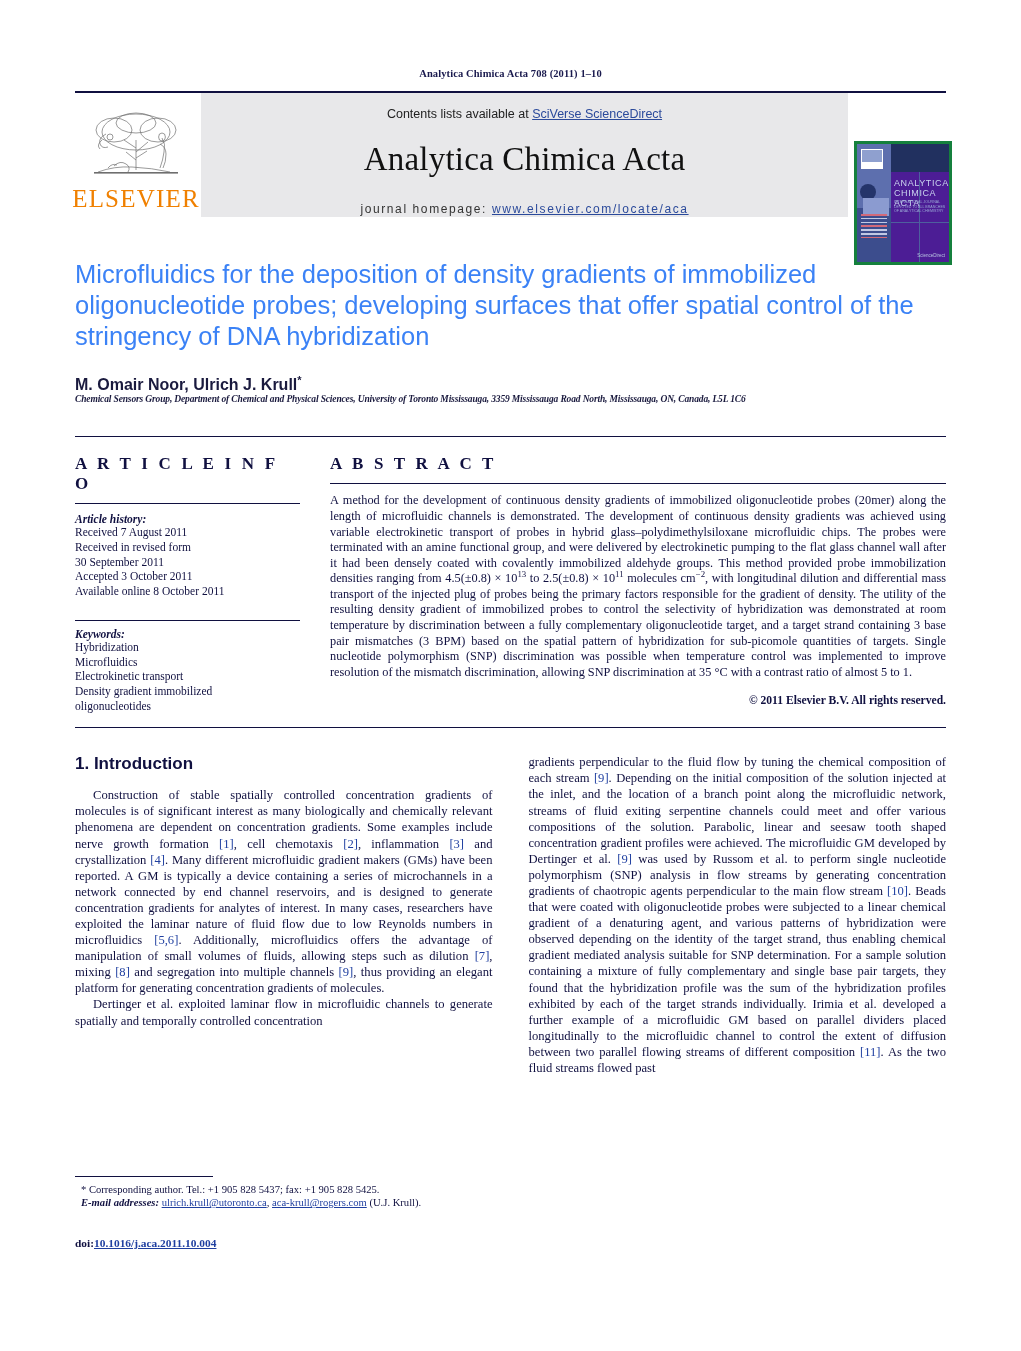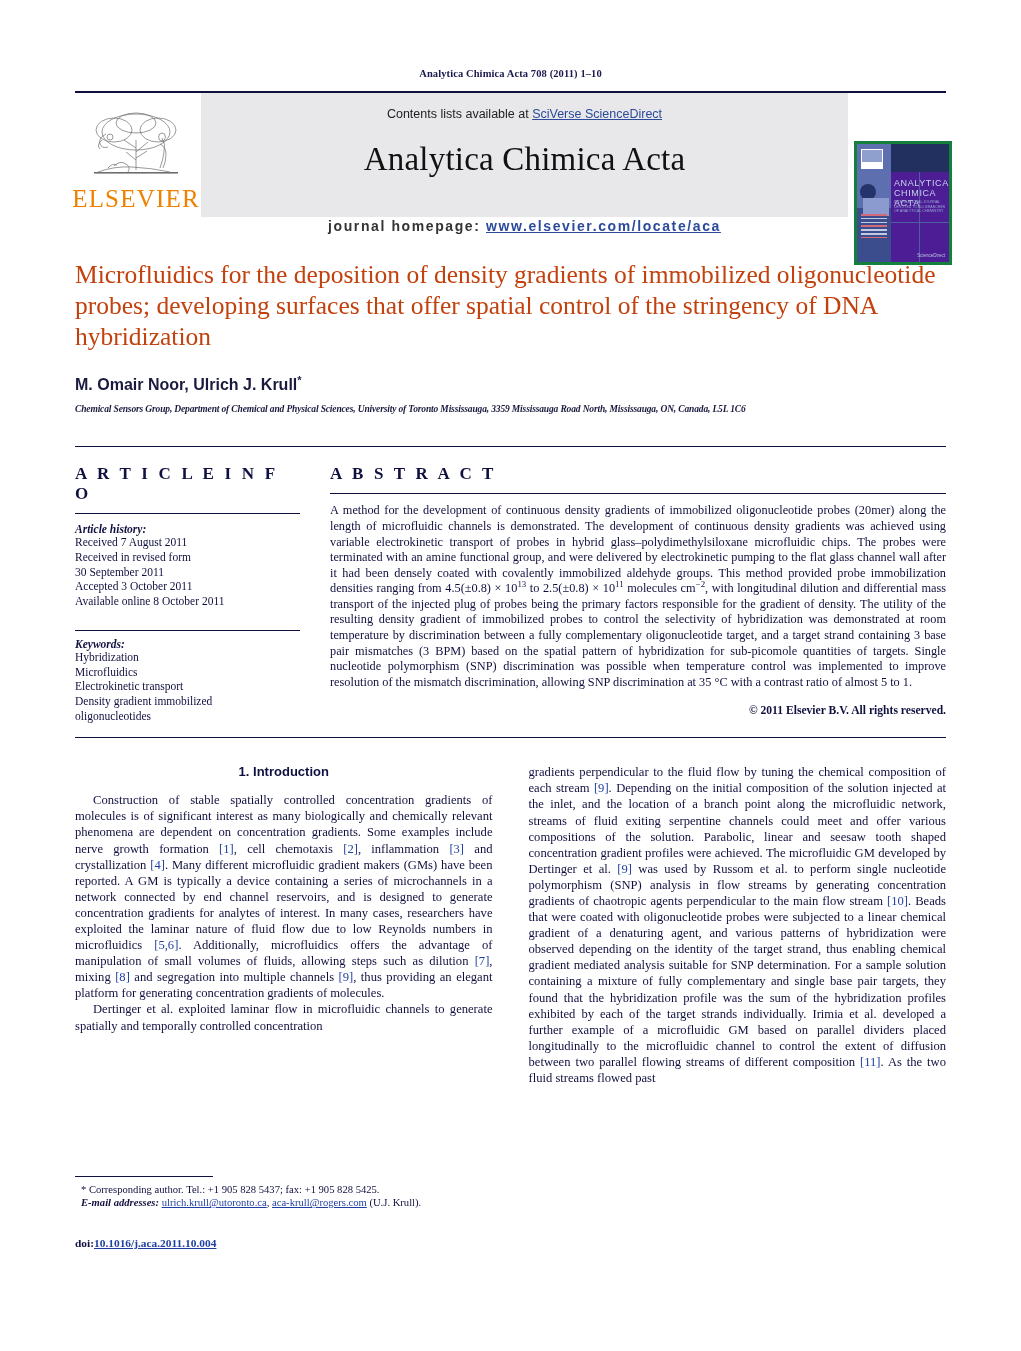--- a/index.html
+++ b/index.html
@@ -84,25 +84,24 @@
   }
   .journal-title {
     font-family: "Liberation Serif", serif;
     font-size: 33px;
     color: #111;
     margin-top: 20px;
     letter-spacing: 0.2px;
   }
   .journal-home {
     font-family: "Liberation Sans", sans-serif;
-    font-size: 14px;
+    font-size: 12px;
     color: #333;
-    margin-top: 40px;
+    margin-top: 24px;
     letter-spacing: 1.6px;
-    font-weight: bold;
   }
   .journal-home .url { color: #2b4a9b; }
 
   
   .cover {
     flex: 0 0 92px;
     width: 92px;
     position: relative;
   }
   .cover-inner {
@@ -170,42 +169,41 @@
   }
   .cov-foot {
     position:absolute; right:4px; bottom:4px;
     font-family:"Liberation Sans", sans-serif;
     font-size:4.5px; color:#b9c3e2;
   }
 
   
   .title-block { margin: 42px 75px 0 75px; }
   .paper-title {
-    font-family: Liberation Serif, serif;
+    font-family: Liberation Sans, sans-serif;
     font-size: 25.5px;
     line-height: 31px;
-    color: #c2410c;
+    color: #3b82f6;
     font-weight: normal;
     margin: 0;
   }
   .authors {
     font-family: "Liberation Sans", sans-serif;
     font-size: 16px;
     font-weight: bold;
     color: #1a1a3e;
     margin-top: 22px;
   }
   .authors .star { font-size: 11px; vertical-align: super; }
   .affiliation {
     font-family: "Liberation Serif", serif;
     font-style: italic;
     font-weight: bold;
     font-size: 9.5px;
     color: #1a1a3e;
-    margin-top: 10px;
     letter-spacing: -0.15px;
   }
 
   
   .info-abstract {
     margin: 32px 75px 0 75px;
     display: flex;
     border-top: 1.6px solid #101040;
     padding-top: 0;
   }
@@ -270,24 +268,23 @@
   
   .body-cols {
     margin: 26px 75px 0 75px;
     display: flex;
     column-gap: 36px;
   }
   .bcol { flex: 1 1 0; width: 0; }
   .body-head {
     font-family: "Liberation Sans", sans-serif;
     font-weight: bold;
-    font-size: 13px;
+    font-size: 17px;
     color: #101040;
     margin: 0 0 13px 0;
-    text-align: center;
   }
   .body-p {
     font-family: Liberation Serif, serif;
     font-size: 12.6px;
     line-height: 16.1px;
     text-align: justify;
     color: #101040;
     margin: 0;
     text-indent: 18px;
   }

